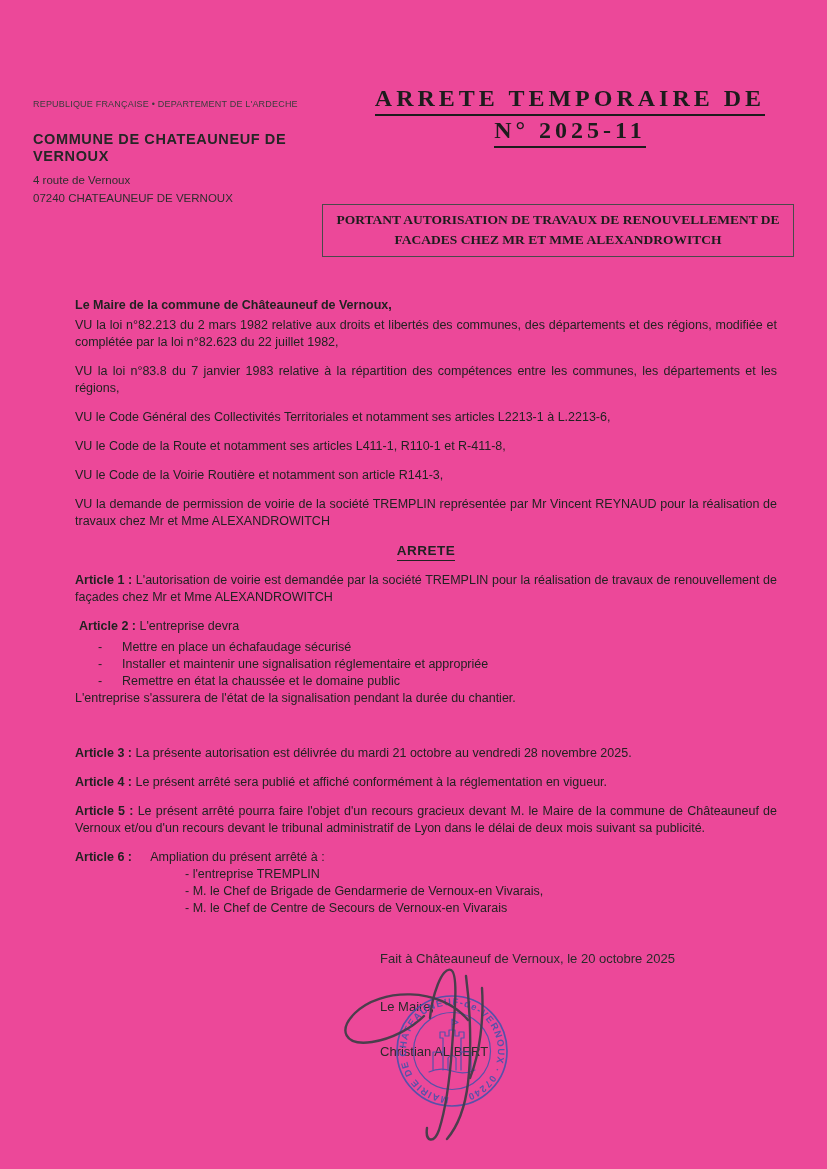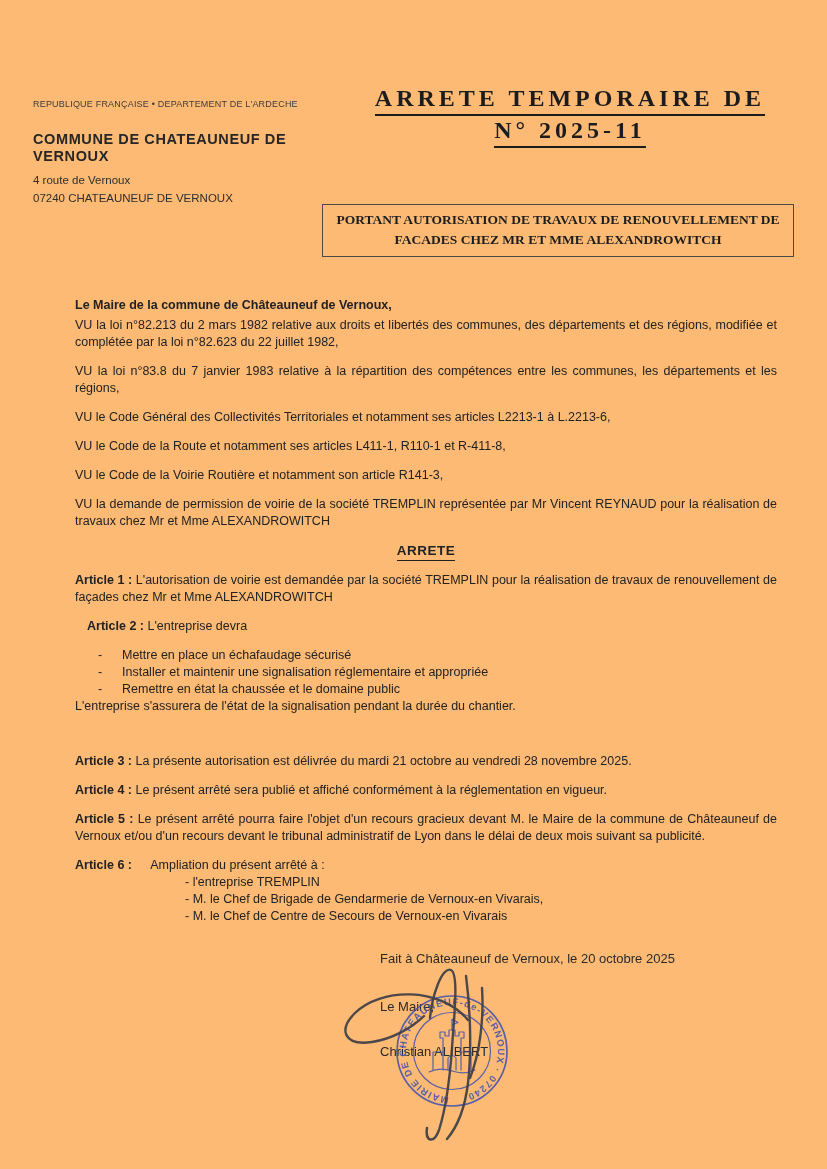--- a/index.html
+++ b/index.html
@@ -1,17 +1,17 @@
 <!DOCTYPE html>
 <html lang="fr"><head>
 <meta charset="utf-8">
 <style>
   html,body{margin:0;padding:0;background:#ffffff;}
   .page{
-    position:relative; width:827px; height:1169px; background:#fdba74;
+    position:relative; width:827px; height:1169px; background:#ec4899;
     font-family:"Liberation Sans", sans-serif; color:#222; overflow:hidden;
   }
   
   .letterhead{position:absolute; left:33px; top:99px; width:305px;}
   .lh-line1{font-size:9px; letter-spacing:.2px; color:#3b3b3b; white-space:nowrap;}
   .lh-commune{font-size:14.5px; font-weight:bold; letter-spacing:.6px; margin-top:22px;
     line-height:1.2; width:270px; color:#262626;}
   .lh-addr{font-size:11.5px; margin-top:6px; line-height:1.55; color:#2e2e2e;}
   
   .title-block{position:absolute; left:340px; top:84px; width:460px; text-align:center;
@@ -26,21 +26,21 @@
   
   .body-text{position:absolute; left:75px; top:297px; width:702px;
     font-size:12.5px; line-height:17px; color:#222;}
   .opening{font-weight:bold; margin:0 0 3px 0;}
   .vu{margin:0 0 12px 0; text-align:justify;}
   .arrete-heading{text-align:center; margin:7px 0 11px 0;}
   .arrete-heading span{display:inline-block; font-weight:bold; font-size:13.5px;
     letter-spacing:.5px; border-bottom:1.6px solid #222; padding-bottom:1px;}
   .article{text-align:justify; margin:8px 0 12px 0;}
   .article strong{font-weight:bold;}
-  .art2-head{margin:12px;}
+  .art2-head{margin:4px;}
   .bullet-row{display:flex; margin:0;}
   .bullet-dash{width:24px; margin-left:23px; text-align:left; flex:0 0 auto;}
   .bullet-text{flex:1;}
   .art2-note{margin:0;}
   .art3{margin-top:38px;}
   .art6-head{margin:0;}
   .art6-sep{display:inline-block; width:12px;}
   .recipients{margin-left:110px;}
   .recipient{line-height:17px;}
   

